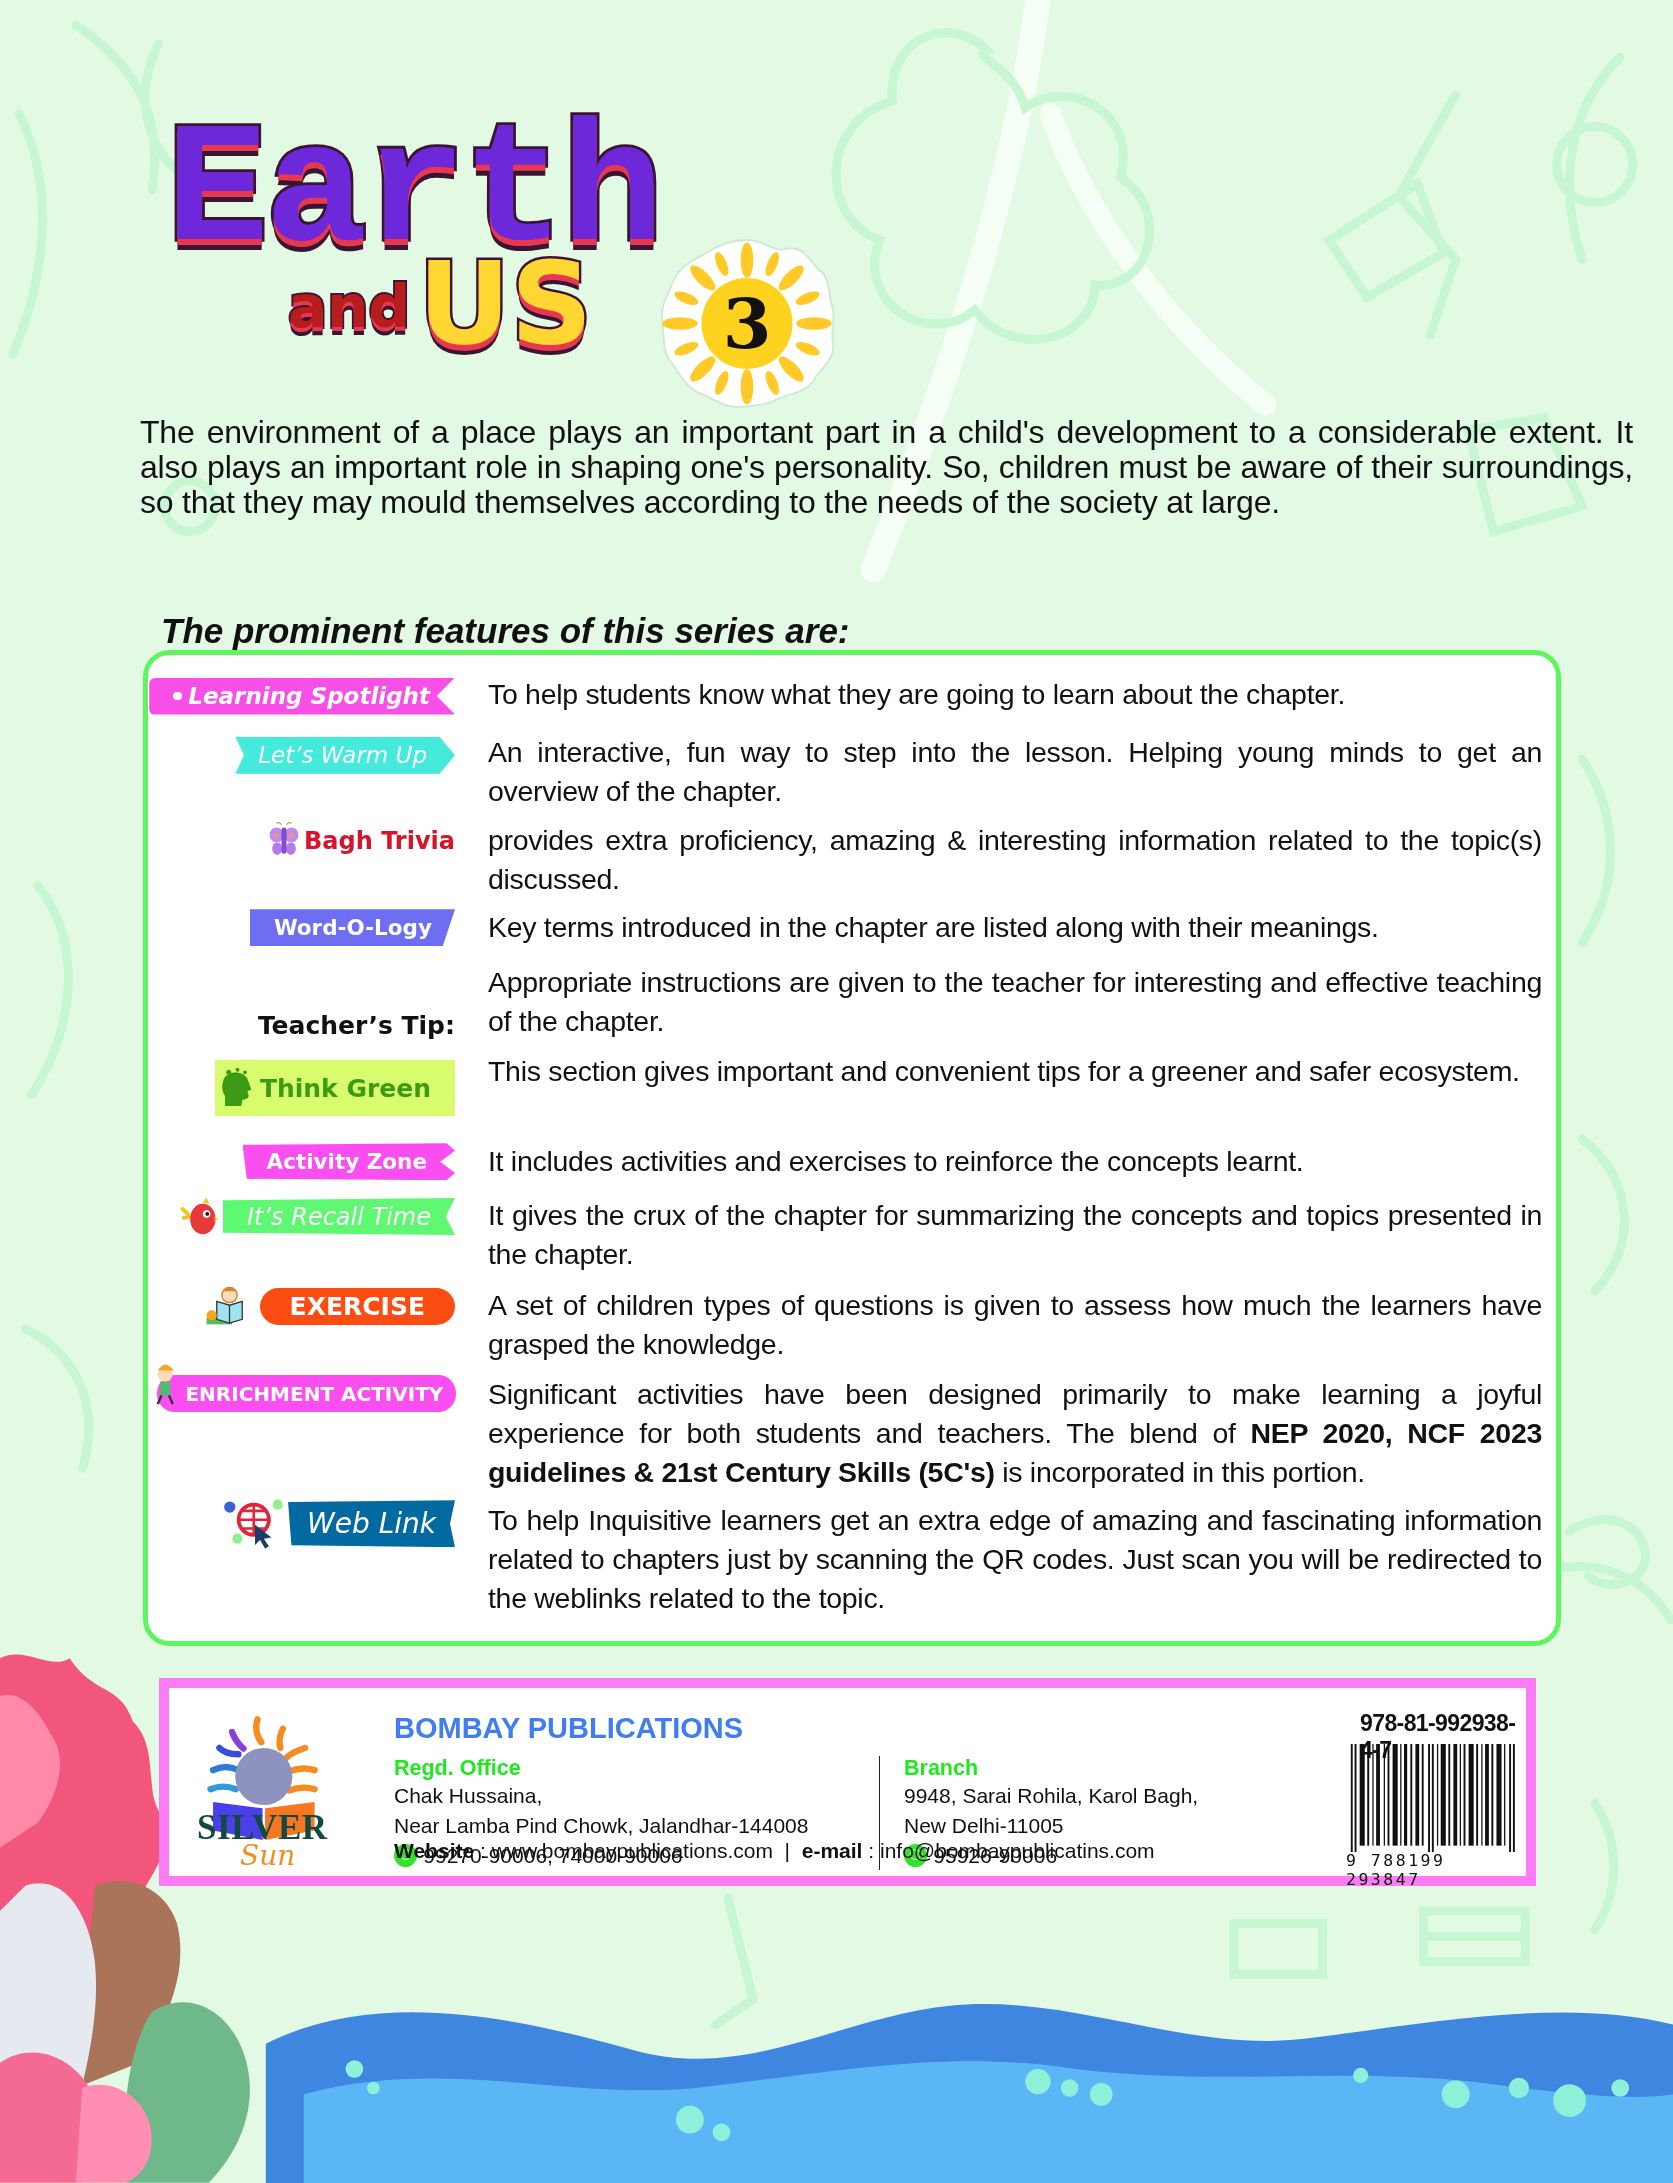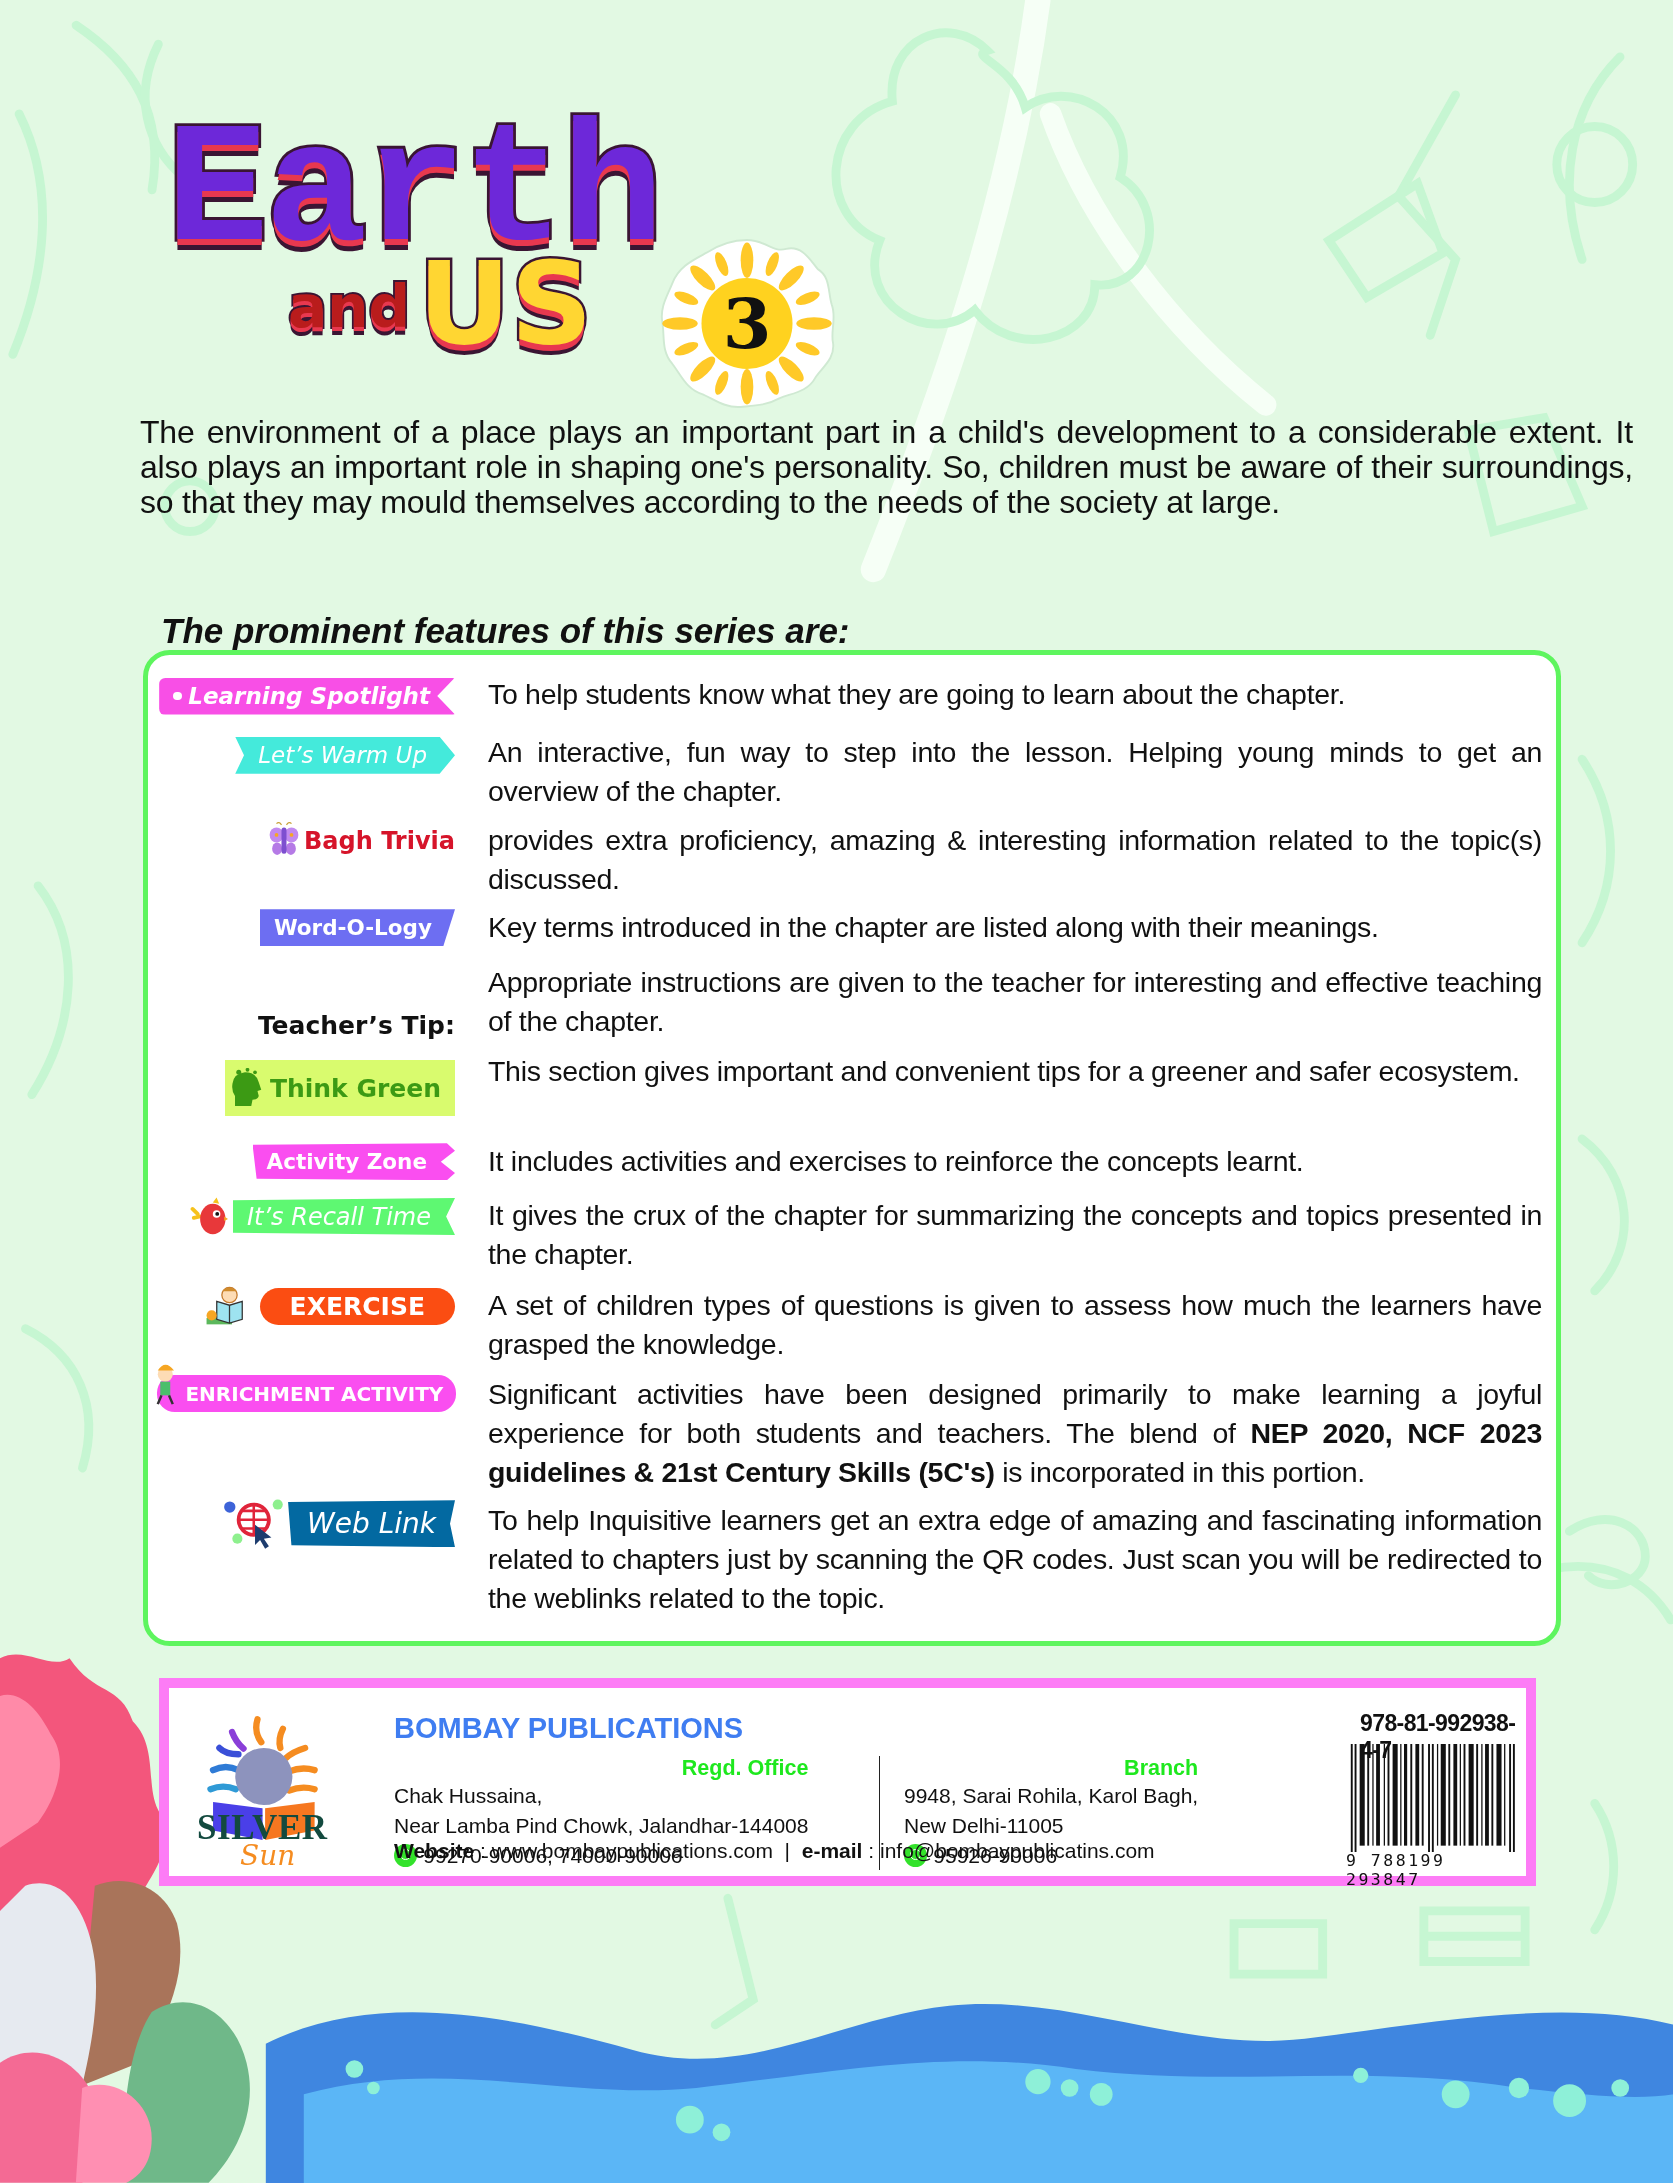--- a/index.html
+++ b/index.html
@@ -69,21 +69,21 @@
   }
   .feature-desc {
     position: absolute; left: 340px; width: 1054px;
     font-family: "Liberation Sans", sans-serif; font-size: 28.5px; line-height: 39px;
     text-align: justify; color: #111; letter-spacing: -0.3px;
   }
   .feature-desc b { font-weight: bold; }
 
   .badge {
     color: #fff; font-family: "DejaVu Sans", sans-serif; font-weight: bold;
-    height: 37px; display: inline-flex; align-items: center; padding: 0 14px; font-size: 23px;
+    height: 37px; display: inline-flex; align-items: center; padding: 0 24px; font-size: 23px;
     white-space: nowrap;
   }
   .badge-spot { background: #f84fe6; border-radius: 6.3px 2.5px 2.5px 6.3px;
     clip-path: polygon(0 0, 100% 0, 94% 50%, 100% 100%, 0 100%); padding-right: 25px; font-style: italic; }
   .badge-warm { background: #44eadb; clip-path: polygon(0 0, 93% 0, 100% 50%, 93% 100%, 0 100%, 4% 50%);
     padding: 0 28px 0 23px; font-style: italic; font-weight: normal; }
   .badge-trivia { background: transparent; color: #d6142a; font-size: 24px; padding: 0; }
   .badge-word { background: #6d6ef2; clip-path: polygon(0 0, 100% 0, 94% 100%, 0 100%); padding-right: 23px; font-size: 21.5px; }
   .badge-teacher { background: transparent; color: #111; font-size: 25px; padding: 0; }
   .badge-green { background: #d9fb6e; color: #3c9a14; font-size: 25px; height: 56px; margin-top: 8px; }
@@ -94,21 +94,21 @@
   .badge-enrich { background: #fa4ef0; border-radius: 17.7px; font-size: 20px; padding: 0 12.7px 0 28px; }
   .badge-web { background: #0369a1; font-family: "DejaVu Sans", sans-serif; font-weight: normal; font-style: italic;
     font-size: 28px; height: 47px; padding: 0 19px; clip-path: polygon(0 4%, 100% 0, 97% 50%, 100% 100%, 2% 96%); }
 
   
   .publisher-box {
     position: absolute; left: 159px; top: 1678px; width: 1377px; height: 208px;
     background: #fff; border: 10px solid #fd7cf6;
   }
   .pub-name { position: absolute; left: 225px; top: 24px; font-size: 29px; font-weight: bold; color: #3f7df1; }
-  .pub-col-title { font-size: 21.5px; font-weight: bold; color: #1ee81e; text-align: right; }
+  .pub-col-title { font-size: 21.5px; font-weight: bold; color: #1ee81e; }
   .pub-line { font-size: 21px; color: #111; line-height: 30px; }
   .wa-icon { display: inline-block; width: 23px; height: 23px; border-radius: 50%; background: #33e22b; vertical-align: -3.8px; margin-right: 6.3px; position: relative; }
   .wa-icon::after { content: ""; position: absolute; left: 5.7px; top: 5.7px; width: 8.9px; height: 8.9px; border: 1.9px solid #fff; border-radius: 50%; }
   .pub-divider { position: absolute; left: 710px; top: 68px; width: 1.3px; height: 114px; background: #222; }
   .pub-footer { position: absolute; left: 225px; top: 151px; font-size: 21px; color: #111; }
   .pub-footer b { font-weight: bold; }
   .isbn { position: absolute; left: 1191px; top: 21.5px; font-size: 23px; font-weight: bold; letter-spacing: -0.6px; color: #111; }
   .barcode { position: absolute; left: 1178px; top: 56px; width: 171px; height: 108px; }
   .barcode-digits { position: absolute; left: 1177px; top: 163px; font-family: "DejaVu Sans Mono", monospace; font-size: 16.5px; letter-spacing: 2.5px; color: #111; }
 

